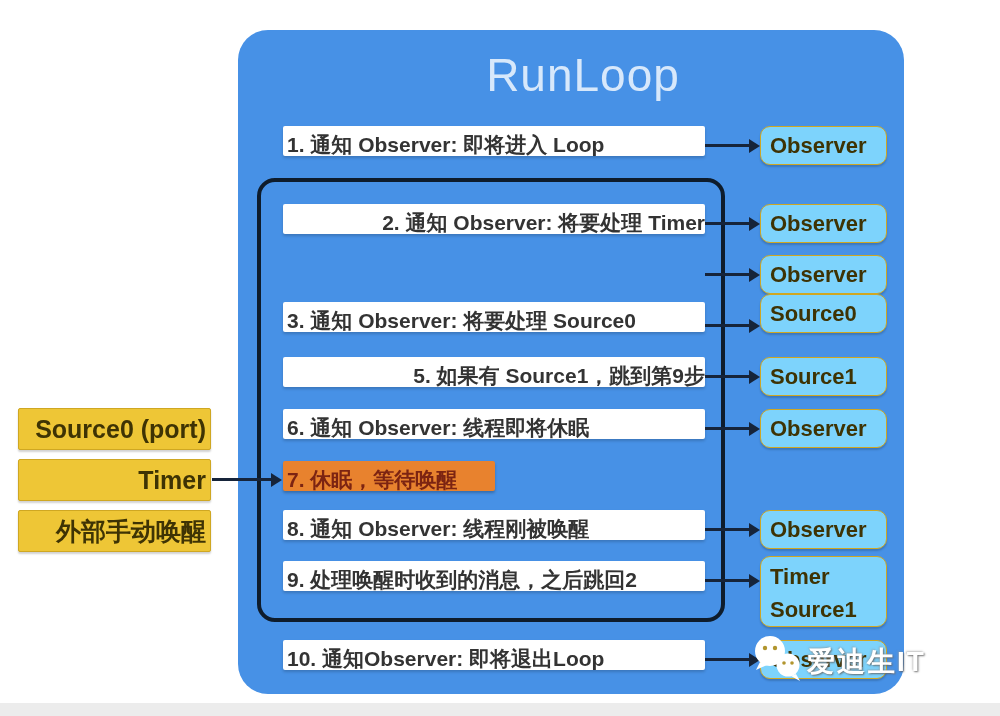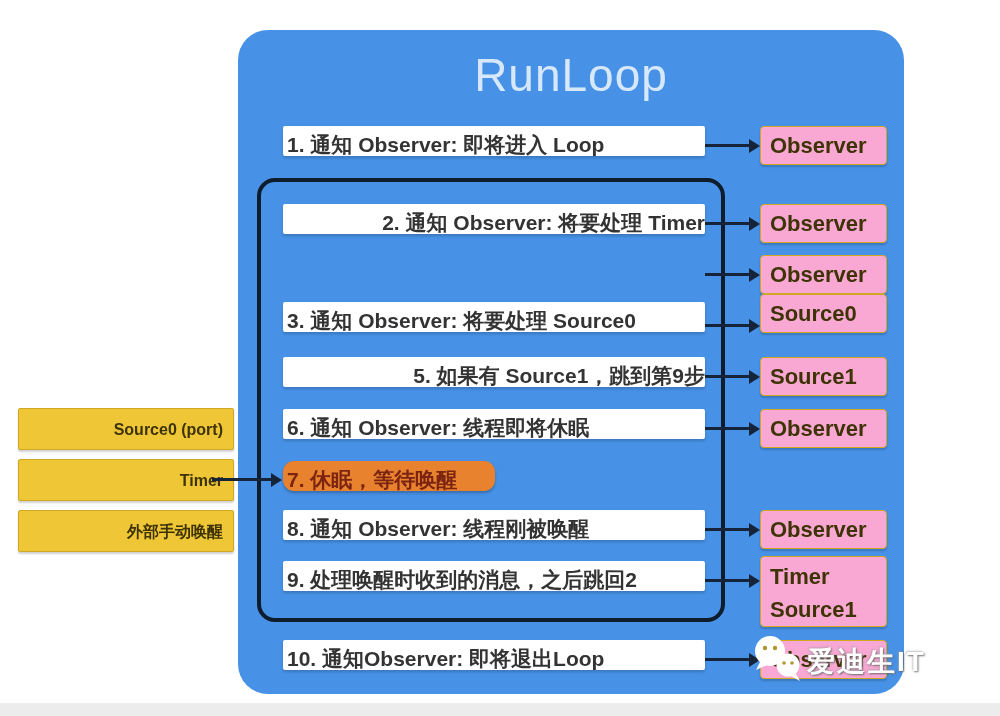--- a/index.html
+++ b/index.html
@@ -12,56 +12,55 @@
     position:absolute; left:0; top:703px; width:1000px; height:13px;
     background:#ececec;
   }
   .container {
     position:absolute; left:238px; top:30px; width:666px; height:664px;
     background:#4791e6; border-radius:30px;
   }
   .title {
     position:absolute; left:238px; top:48px; width:666px;
     text-align:center; font-size:46px; font-weight:400;
-    color:#d7e8fb; letter-spacing:1px;
+    color:#d7e8fb; letter-spacing:1px;padding-left:12px;
   }
   .inner-border {
     position:absolute; left:257px; top:178px; width:468px; height:444px;
     border:4px solid #0e1c2c; border-radius:18px; box-sizing:border-box;
     background:transparent;
   }
   .step {
     position:absolute; left:283px; width:422px; height:30px;
     background:#ffffff; border-radius:2px;
     box-shadow:0 2px 3px rgba(0,0,0,0.18);
     font-size:21px; font-weight:600; color:#333333;
     line-height:38px; padding-left:4px; box-sizing:border-box;
     white-space:nowrap; overflow:hidden;
   }
   .step.orange {
     width:212px; background:#e8822e; color:#7c2412;
     box-shadow:0 2px 3px rgba(0,0,0,0.25);
-    border-radius:11px;
   }
   .target {
     position:absolute; left:760px; width:127px; height:39px;
-    background:#f9a8d4; border:1px solid #cfa722; border-radius:4px;
+    background:#7dd3fc; border:1px solid #cfa722; border-radius:10px;
     box-shadow:0 2px 2px rgba(0,0,0,0.18);
     font-size:22px; font-weight:700; color:#3e3304;
     line-height:38px; padding-left:9px; box-sizing:border-box;
     white-space:nowrap; overflow:hidden;
   }
   .target.tall { height:71px; line-height:33px; padding-top:3px; }
   .target.tall span { display:block; }
   .input-box {
-    position:absolute; left:18px; width:216px; height:42px;
+    position:absolute; left:18px; width:193px; height:42px;
     background:#eec636; border:1px solid #cfa722; border-radius:2px;
     box-shadow:0 2px 2px rgba(0,0,0,0.18);
-    font-size:16px; font-weight:700; color:#3e3304;
-    line-height:41px; text-align:right; padding-right:10px;
+    font-size:25px; font-weight:700; color:#3e3304;
+    line-height:41px; text-align:right; padding-right:4px;
     box-sizing:border-box; white-space:nowrap;
   }
   .arrow {
     position:absolute; height:3px; background:#16243a; z-index:5;
   }
   .arrow::after {
     content:""; position:absolute; right:-11px; top:-5.5px;
     border-left:11px solid #16243a;
     border-top:7px solid transparent;
     border-bottom:7px solid transparent;

